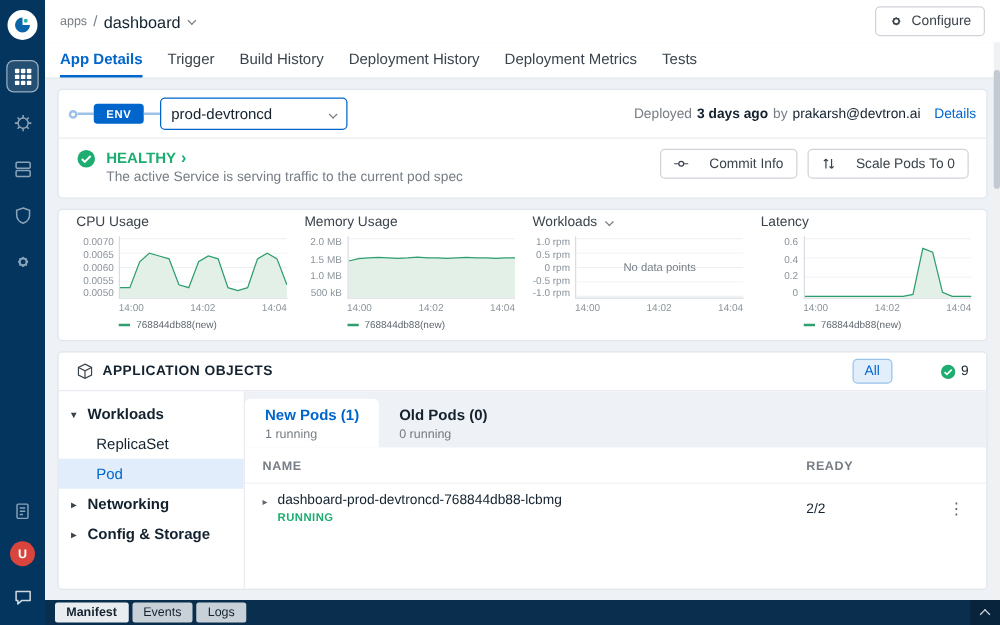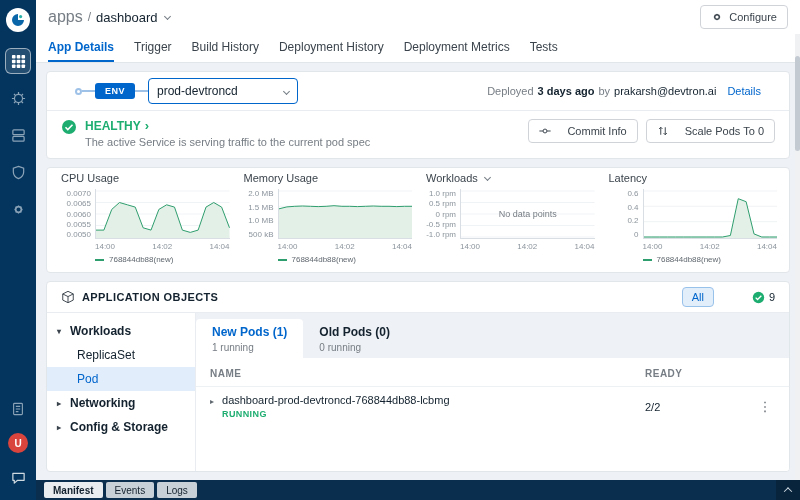--- a/index.html
+++ b/index.html
@@ -14,36 +14,36 @@
   .sidebar { width: 36px; flex-shrink: 0; background: #04355f; display: flex; flex-direction: column; align-items: center; padding: 8px 0 10px; }
   .logo { width: 24px; height: 24px; border-radius: 50%; background: #fff; display: flex; align-items: center; justify-content: center; margin-bottom: 16px; cursor: pointer; }
   .nav-item { width: 26px; height: 26px; display: flex; align-items: center; justify-content: center; margin-bottom: 11px; color: #8ba3b7; cursor: pointer; border-radius: 6px; }
   .nav-item.active { color: #fff; background: rgba(255,255,255,.13); border: 1px solid rgba(255,255,255,.55); }
   .sidebar-spacer { flex: 1; }
   .avatar { width: 20px; height: 20px; border-radius: 50%; background: #d9453d; color: #fff; font-size: 10px; font-weight: bold; display: flex; align-items: center; justify-content: center; cursor: pointer; margin-bottom: 11px; }
 
   
   .main { flex: 1; display: flex; flex-direction: column; height: 500px; overflow: hidden; }
   .topbar { height: 34px; flex-shrink: 0; background: #fff; display: flex; align-items: center; padding: 0 12px; }
-  .crumb-section { color: #767d84; font-size: 16px; }
+  .crumb-section { color: #767d84; font-size: 10px; }
   .crumb-sep { color: #767d84; margin: 0 5px; }
   .crumb-name { color: #13222e; font-weight: normal; font-size: 13px; }
   .chev { display: inline-block; width: 5px; height: 5px; border-right: 1.5px solid #767d84; border-bottom: 1.5px solid #767d84; transform: rotate(45deg); }
   .crumb-chev { margin-left: 7px; margin-top: -2px; }
   .configure-btn { margin-left: auto; display: flex; align-items: center; gap: 6px; height: 24px; padding: 0 10px; border: 1px solid #d0d4d9; border-radius: 4px; background: #fff; font-size: 11px; color: #3b444c; cursor: pointer; }
 
   .tabbar { height: 29px; flex-shrink: 0; background: #fff; border-bottom: 1px solid #e1e6eb; display: flex; padding: 0 12px; gap: 20px; }
   .tab { display: flex; align-items: center; font-size: 12px; color: #3b444c; cursor: pointer; border-bottom: 2px solid transparent; }
   .tab.active { color: #0066cc; font-weight: bold; border-bottom-color: #0066cc; }
 
   .content { flex: 1; overflow: hidden; padding: 8px 10px 0; display: flex; flex-direction: column; }
   .card { background: #fff; border: 1px solid #e1e6eb; border-radius: 4px; margin-bottom: 8px; }
 
   
-  .env-row { display: flex; align-items: center; height: 38px; padding: 0 28px; }
+  .env-row { display: flex; align-items: center; height: 38px; padding: 0 8px; }
   .pl-dot { width: 7px; height: 7px; border: 2px solid #9ec1e8; border-radius: 50%; background: #fff; }
   .pl-line { width: 13px; height: 2px; background: #9ec1e8; }
   .env-badge { background: #0066cc; color: #fff; font-size: 9px; font-weight: bold; letter-spacing: .5px; padding: 3px 10px; border-radius: 3px; }
   .env-select { display: flex; align-items: center; width: 150px; height: 26px; border: 1px solid #0066cc; border-radius: 4px; padding: 0 8px; background: #fff; font-size: 12px; color: #13222e; cursor: pointer; }
   .env-select .chev { margin-left: auto; }
   .deploy-info { margin-left: auto; display: flex; align-items: center; gap: 4px; font-size: 11px; color: #767d84; }
   .deploy-strong { color: #13222e; font-weight: bold; }
   .deploy-author { color: #13222e; }
   .deploy-details { color: #0066cc; cursor: pointer; margin-left: 7px; }
   .divider { border-top: 1px solid #e9edf1; }

